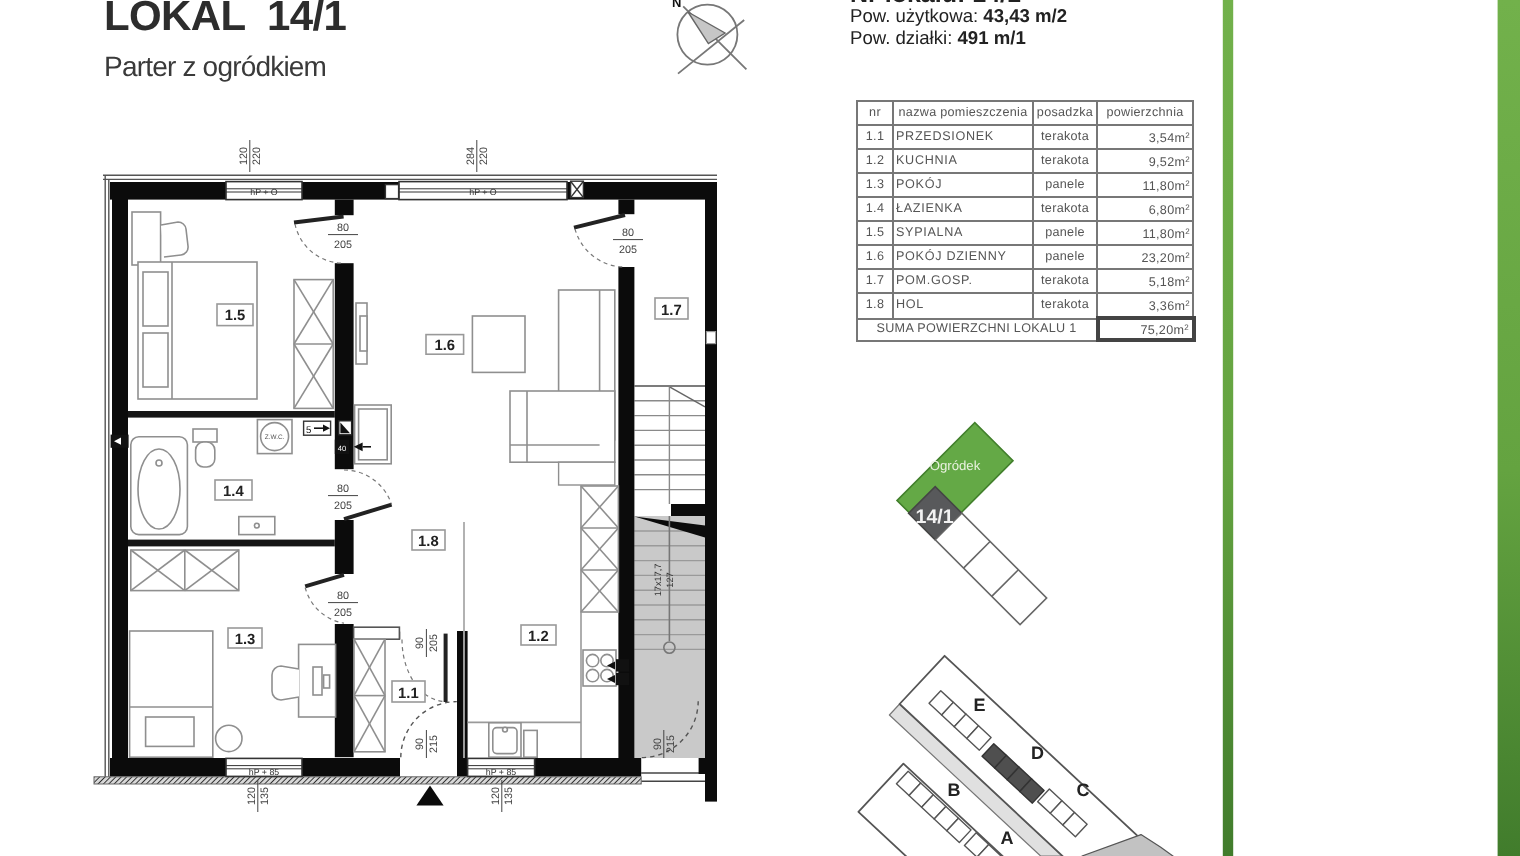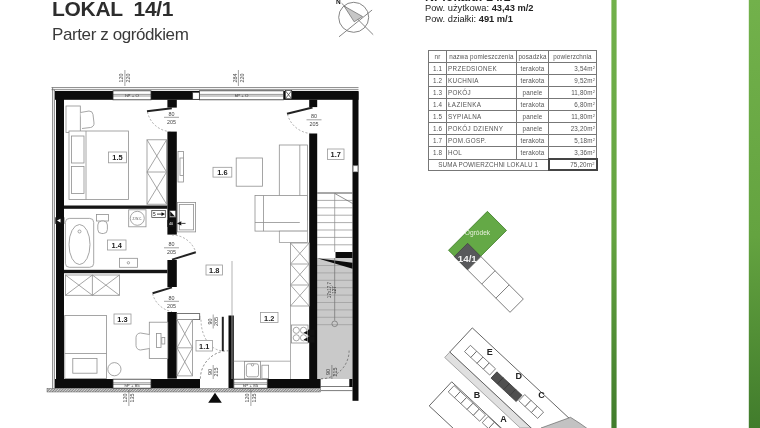--- a/index.html
+++ b/index.html
@@ -1,19 +1,19 @@
 <!DOCTYPE html>
 <html><head>
 <meta charset="utf-8">
 <style>
   html,body{margin:0;padding:0;width:760px;height:428px;background:#fff;overflow:hidden;
     font-family:"Liberation Sans", sans-serif;}
   .abs{position:absolute;}
   #title{left:52px;top:-3px;font-size:21px;font-weight:bold;color:#2d2d2d;letter-spacing:-0.3px;white-space:pre;}
-  #subtitle{left:52px;top:25px;font-size:17px;color:#3a3a3a;letter-spacing:-0.4px;}
+  #subtitle{left:52px;top:25px;font-size:14px;color:#3a3a3a;letter-spacing:-0.4px;}
   #info{left:425px;top:-9px;font-size:9.3px;color:#222;}
   #info .l1{font-size:12.5px;font-weight:bold;line-height:12px;}
   #info .l2{line-height:10.8px;}
   table.areas{position:absolute;left:428px;top:50px;border-collapse:collapse;table-layout:fixed;
     width:168px;font-size:6.3px;color:#555;letter-spacing:0.15px;}
   table.areas td{border:1px solid #777;height:11px;padding:0 1px;white-space:nowrap;overflow:hidden;}
   td.c{text-align:center;}
   td.r{text-align:right;padding-right:3px;}
   td.nm{padding-left:5px;letter-spacing:0.35px;}
   td.sum2{border:2px solid #444 !important;text-align:right;padding-right:3px;}

